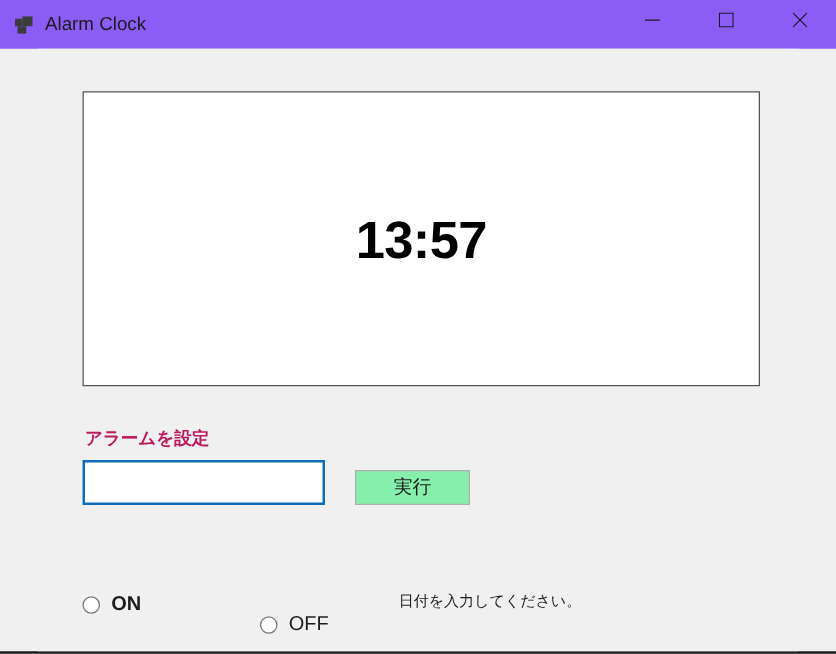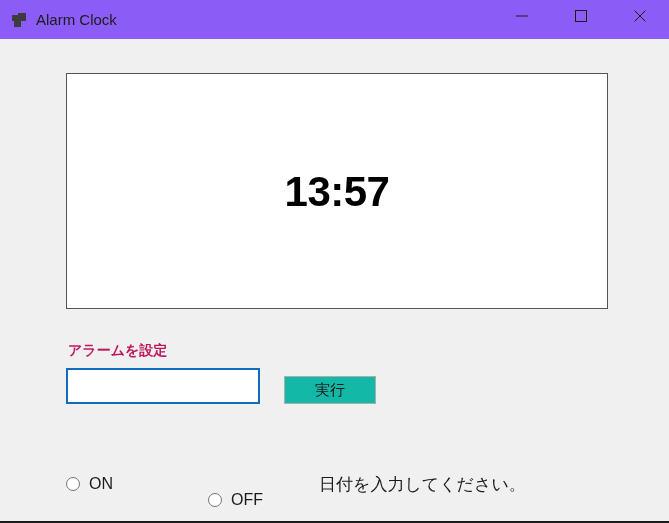--- a/index.html
+++ b/index.html
@@ -152,39 +152,39 @@
   }
 
   
   #exec-button {
     position: absolute;
     left: 284px;
     top: 337px;
     width: 92px;
     height: 28px;
     box-sizing: border-box;
-    background: #14b8a6;
+    background: #86efac;
     border: 1px solid #adadad;
     font-family: "Liberation Sans", "DejaVu Sans", sans-serif;
     font-size: 15px;
     color: #1b1b1b;
     padding: 0;
     line-height: 26px;
     text-align: center;
     cursor: default;
   }
 
   
   .radio-group {
     position: absolute;
     display: flex;
     align-items: center;
     white-space: nowrap;
   }
-  #radio-on  { left: 66px;  top: 436px; }
+  #radio-on  { left: 66px;  top: 436px; font-weight: bold; }
   #radio-off { left: 208px; top: 452px; }
   .radio-mark {
     width: 14px;
     height: 14px;
     border: 1px solid #767676;
     border-radius: 50%;
     background: #ffffff;
     box-sizing: border-box;
     display: inline-block;
     flex: 0 0 auto;
@@ -194,21 +194,21 @@
     color: #1b1b1b;
     margin-left: 9px;
     display: inline-block;
   }
 
   
   #status-message {
     position: absolute;
     left: 319px;
     top: 434px;
-    font-size: 17px;
+    font-size: 12px;
     color: #1b1b1b;
     white-space: nowrap;
   }
 </style>
 </head>
 <body>
 
 <div id="top-artifact"></div>
 
 <div id="window">

